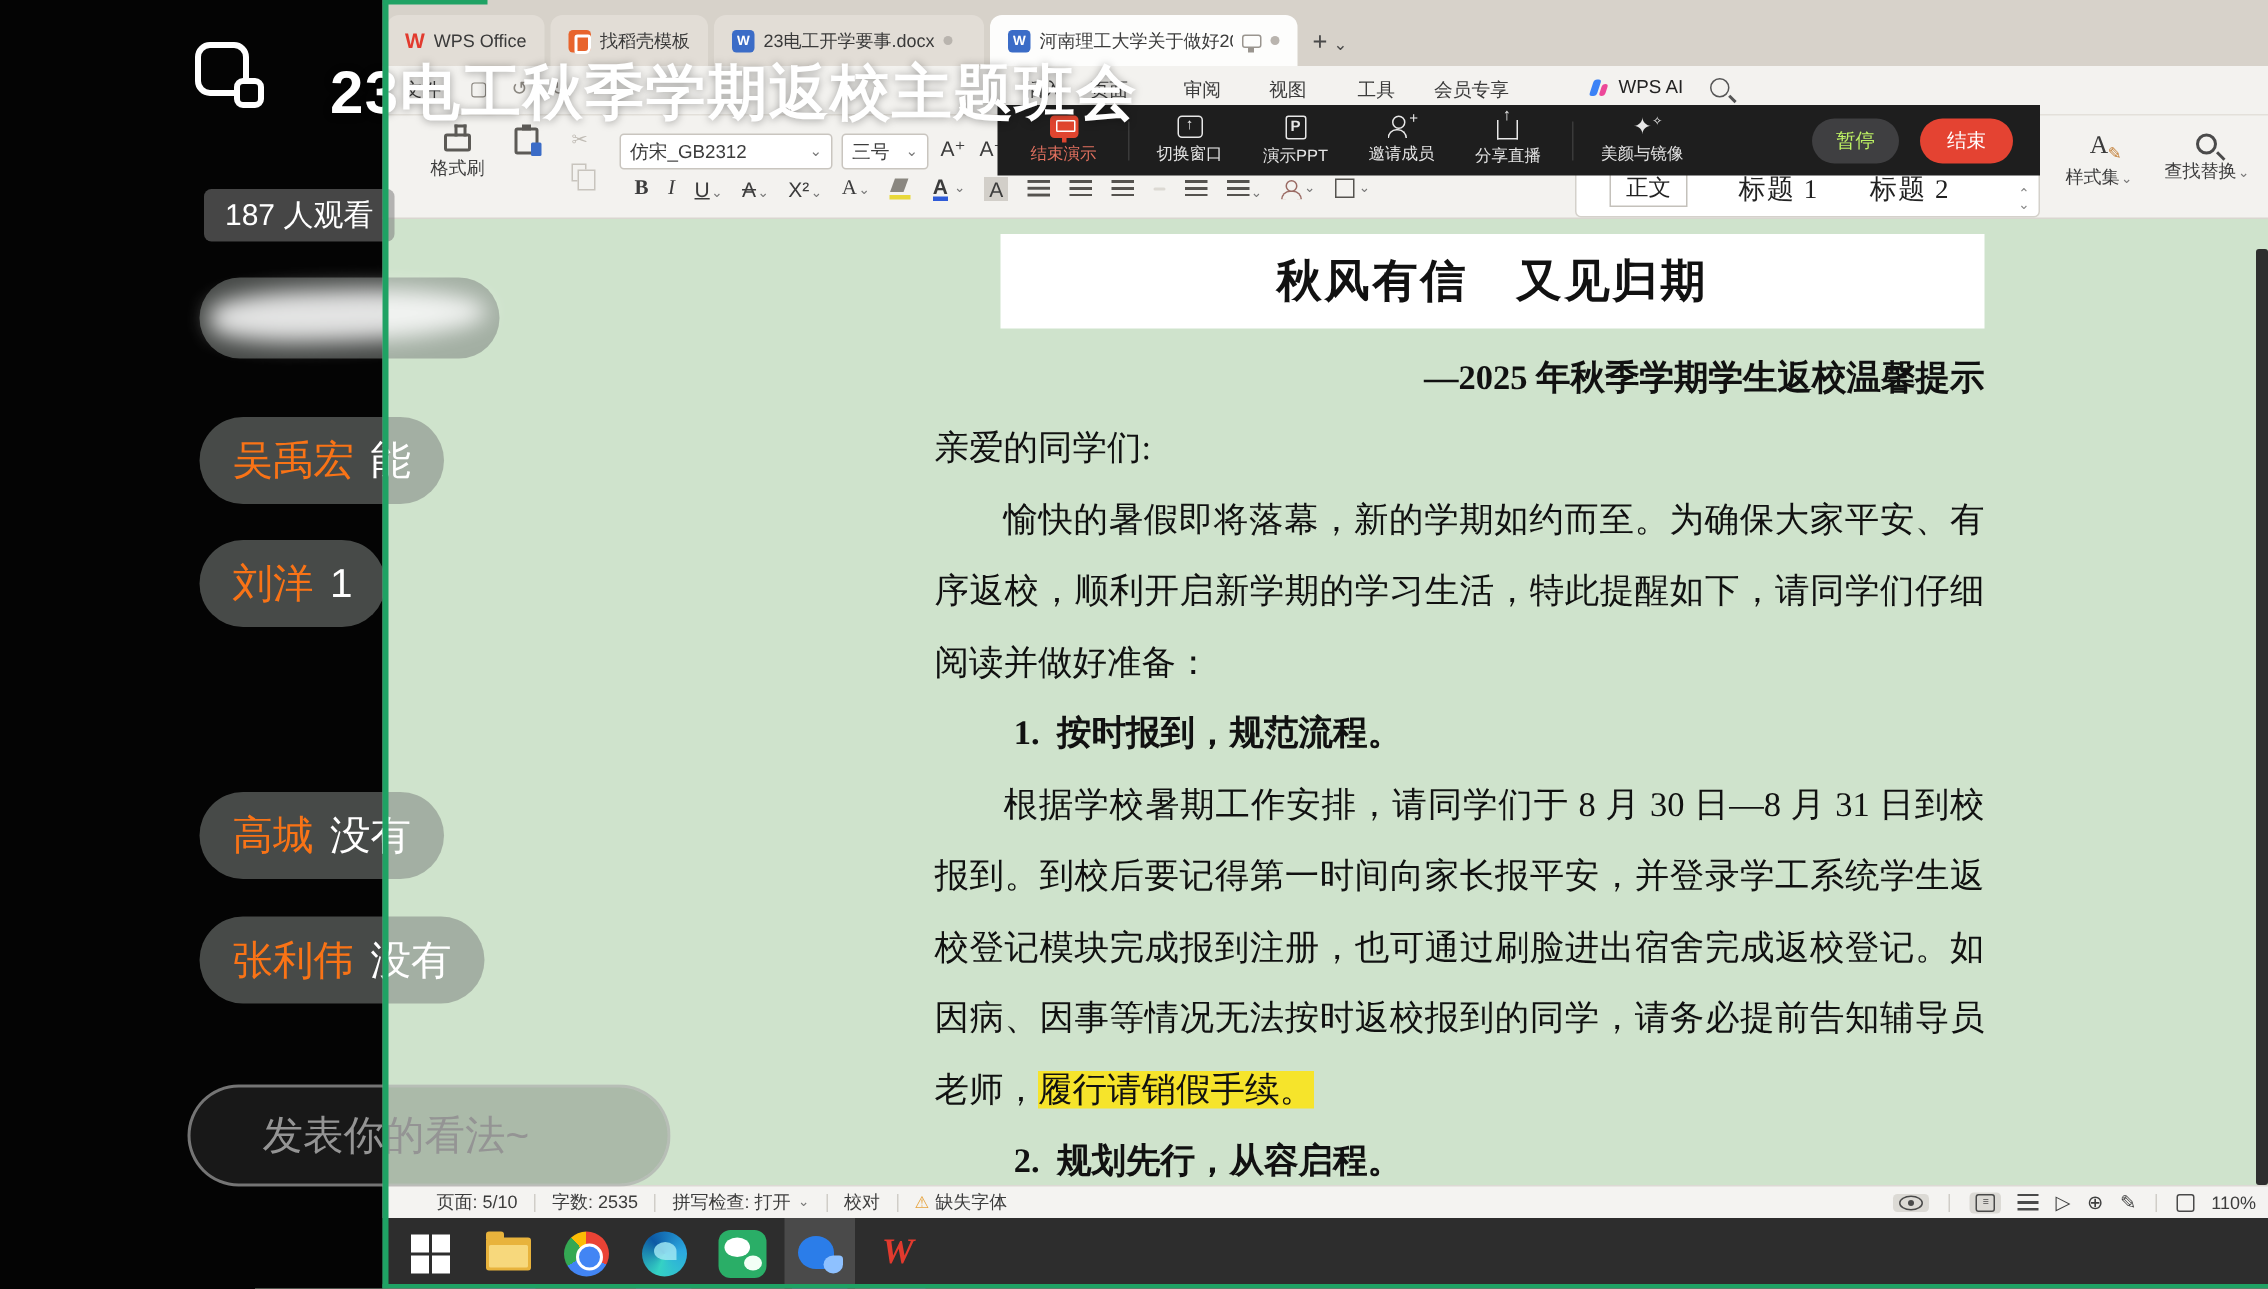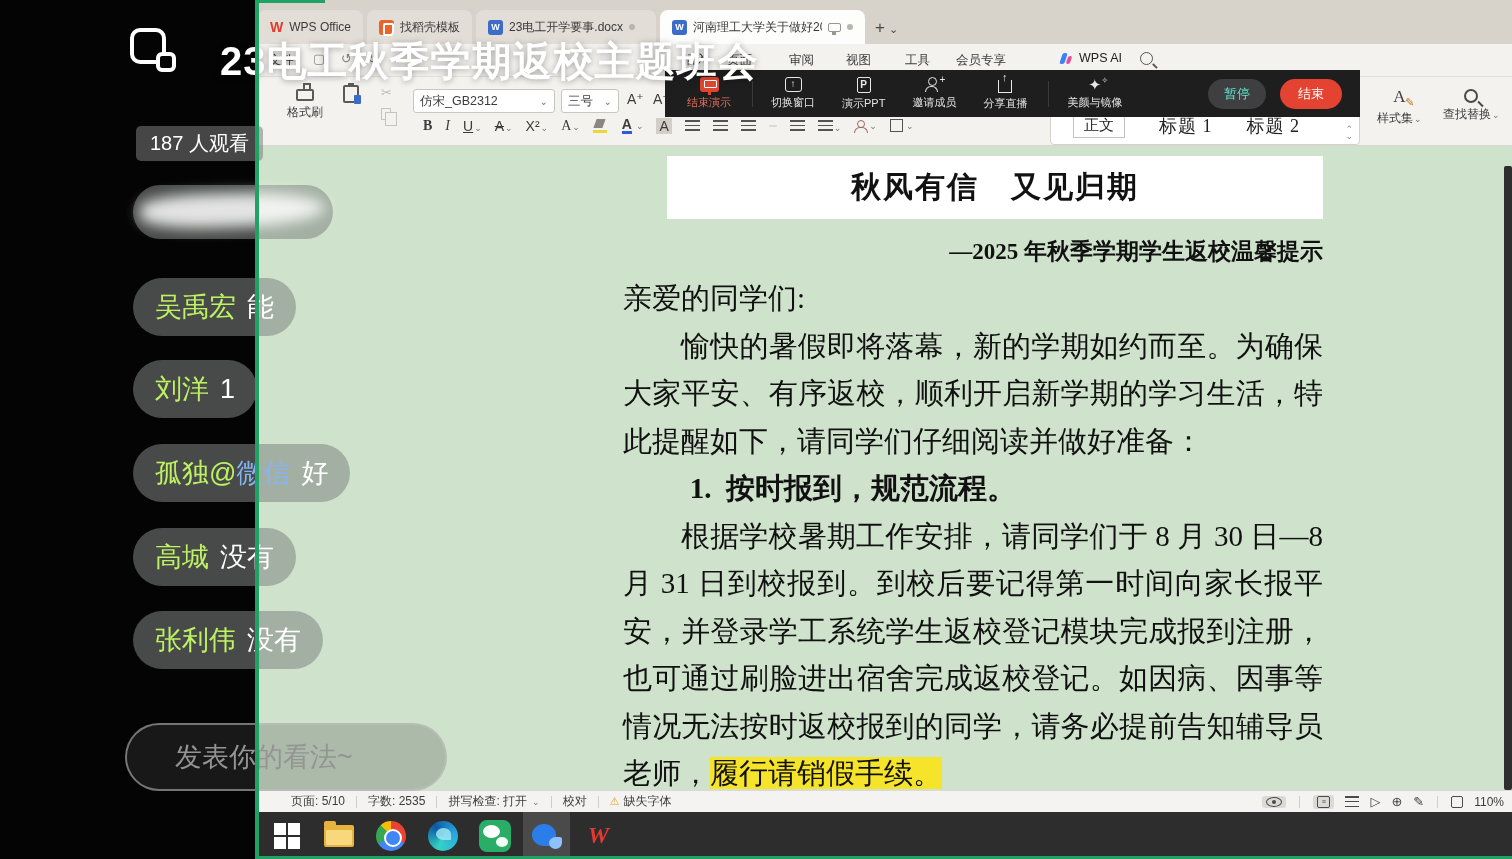--- a/index.html
+++ b/index.html
@@ -74,21 +74,21 @@
   .ico-styleset { font-family:"Liberation Serif",serif; font-size:17px; position:relative; }
   .ico-styleset::after { content:"✎"; position:absolute; right:-9px; bottom:-2px; font-size:11px; color:#c07a2e; }
   .ico-mag { width:14px; height:14px; border:2px solid #4a4a4a; border-radius:50%; position:relative; margin-top:4px; }
   .ico-mag::after { content:""; position:absolute; left:11px; top:12px; width:7px; height:2px; background:#4a4a4a; transform:rotate(45deg); }
 
   
   .docarea { position:absolute; left:0; top:146px; width:100%; height:644px; overflow:hidden; }
   .page { margin-left:368px; width:700px; padding-top:10px; font-family:"Liberation Serif","DejaVu Serif",serif; color:#111; }
   .doc-title { background:#fff; text-align:center; font-size:30px; font-weight:bold; letter-spacing:2px; padding:11px 0;margin-left:44px; }
   .doc-subtitle { text-align:right; font-weight:bold; font-size:23px; margin-top:17px; }
-  .doc-line { font-size:29px; line-height:47.5px; }
+  .doc-line { font-size:23px; line-height:47.5px; }
   .doc-salute { margin-top:8px; }
   .doc-p { text-align:justify; text-indent:2em; }
   .doc-h { font-weight:bold; white-space:pre-wrap; padding-left:2.3em; }
   .doc-mark { background:#f6e42b; }
   .scrollbar { position:absolute; right:0; top:20px; width:8px; height:624px; background:#2e2e2e; border-radius:2px; }
 
   
   .statusbar { position:absolute; left:0; top:790px; width:100%; height:22px; background:#f4f3f1; border-top:1px solid #dcd9d4; display:flex; align-items:center; font-size:12px; color:#3c3c3c; padding:0 8px 0 36px; }
   .st-sep { width:1px; height:12px; background:#d0cdc8; margin:0 11px; }
   .st-item { display:flex; align-items:center; gap:4px; }
@@ -136,36 +136,36 @@
   .ico-switch { width:17px; height:15px; border:1.8px solid #e8e8e8; border-radius:3px; color:#e8e8e8; font-size:10px; line-height:12px; text-align:center; }
   .ico-ppt { width:14px; height:16px; border:1.8px solid #e8e8e8; border-radius:2px; color:#e8e8e8; font-size:10px; font-weight:bold; line-height:13px; text-align:center; }
   .ico-invite { width:18px; height:15px; position:relative; }
   .ico-invite::before { content:""; position:absolute; left:3px; top:0; width:7px; height:7px; border:1.6px solid #e8e8e8; border-radius:50%; }
   .ico-invite::after { content:"+"; position:absolute; right:-2px; top:-3px; color:#e8e8e8; font-size:10px; }
   .ico-invite i { position:absolute; left:0; bottom:0; width:13px; height:6px; border:1.6px solid #e8e8e8; border-bottom:none; border-radius:7px 7px 0 0; }
   .ico-share { width:14px; height:13px; border:1.6px solid #e8e8e8; border-top:none; position:relative; margin-top:4px; }
   .ico-share::after { content:"↑"; position:absolute; left:2.5px; top:-9px; color:#e8e8e8; font-size:11px; }
   .ico-sparkle { color:#e8e8e8; font-size:15px; line-height:15px; position:relative; }
   .ico-sparkle::after { content:"✧"; position:absolute; right:-7px; top:-4px; font-size:8px; }
-  .btn-pause { margin-left:auto; background:#3f3f41; color:#5eead4; border-radius:15px; padding:6px 16px; font-size:13px; }
+  .btn-pause { margin-left:auto; background:#3f3f41; color:#bef264; border-radius:15px; padding:6px 16px; font-size:13px; }
   .btn-end { margin:0 18px 0 14px; background:#e44332; color:#fff; border-radius:15px; padding:6px 18px; font-size:13px; }
 
   
   .stream-title { position:absolute; left:220px; top:34px; z-index:60; color:#fff; font-size:40px; font-weight:bold; letter-spacing:1px; text-shadow:0 1px 6px rgba(0,0,0,.35); white-space:nowrap; }
 
   
   .sidebar { position:absolute; left:0; top:0; width:255px; height:859px; background:#040404; z-index:40; }
   .chatlayer { position:absolute; left:0; top:0; width:470px; height:859px; z-index:70; pointer-events:none; }
   .chatlayer > * { pointer-events:auto; }
   .share-ico { position:absolute; left:130px; top:28px; width:46px; height:44px; }
   .share-ico .big { position:absolute; left:0; top:0; width:36px; height:36px; border:4px solid #fff; border-radius:10px; }
   .share-ico .small { position:absolute; right:0; bottom:0; width:20px; height:20px; border:4px solid #fff; border-radius:6px; background:#040404; }
   .viewers { position:absolute; left:136px; top:126px; background:rgba(125,125,125,.55); color:#fff; font-size:20px; padding:4px 14px; border-radius:5px; white-space:nowrap; }
   .bubble { position:absolute; left:133px; display:inline-flex; align-items:center; gap:11px; background:rgba(128,133,129,.55); border-radius:29px; padding:11px 22px; font-size:27px; white-space:nowrap; }
-  .c-name { color:#bef264; }
+  .c-name { color:#f97316; }
   .c-mark { color:#85b5f0; }
   .c-msg { color:#fff; }
   .blur-smudge { position:absolute; left:140px; top:193px; width:185px; height:34px; background:#fff; opacity:.85; filter:blur(7px); border-radius:40% 60% 55% 45%; transform:rotate(-2deg); z-index:71; }
   .chat-input { position:absolute; left:125px; top:723px; width:322px; height:68px; border-radius:34px; border:2px solid rgba(195,195,195,.55); background:rgba(80,80,80,.28); color:#949494; font-size:27px; padding-left:48px; outline:none; font-family:inherit; }
   .chat-input::placeholder { color:#949494; }
 </style>
 </head>
 <body>
 
 <div class="screen">
@@ -408,24 +408,20 @@
   <div class="blur-smudge"></div>
 
   <div class="bubble" style="top:278px;">
     <span class="c-name">吴禹宏</span>
     <span class="c-msg">能</span>
   </div>
   <div class="bubble" style="top:360px;">
     <span class="c-name">刘洋</span>
     <span class="c-msg">1</span>
   </div>
-  <div class="bubble" style="top:444px;">
-    <span><span class="c-name">孤独@</span><span class="c-mark">微信</span></span>
-    <span class="c-msg">好</span>
-  </div>
   <div class="bubble" style="top:528px;">
     <span class="c-name">高城</span>
     <span class="c-msg">没有</span>
   </div>
   <div class="bubble" style="top:611px;">
     <span class="c-name">张利伟</span>
     <span class="c-msg">没有</span>
   </div>
 
   <input class="chat-input" placeholder="发表你的看法~" style="">

